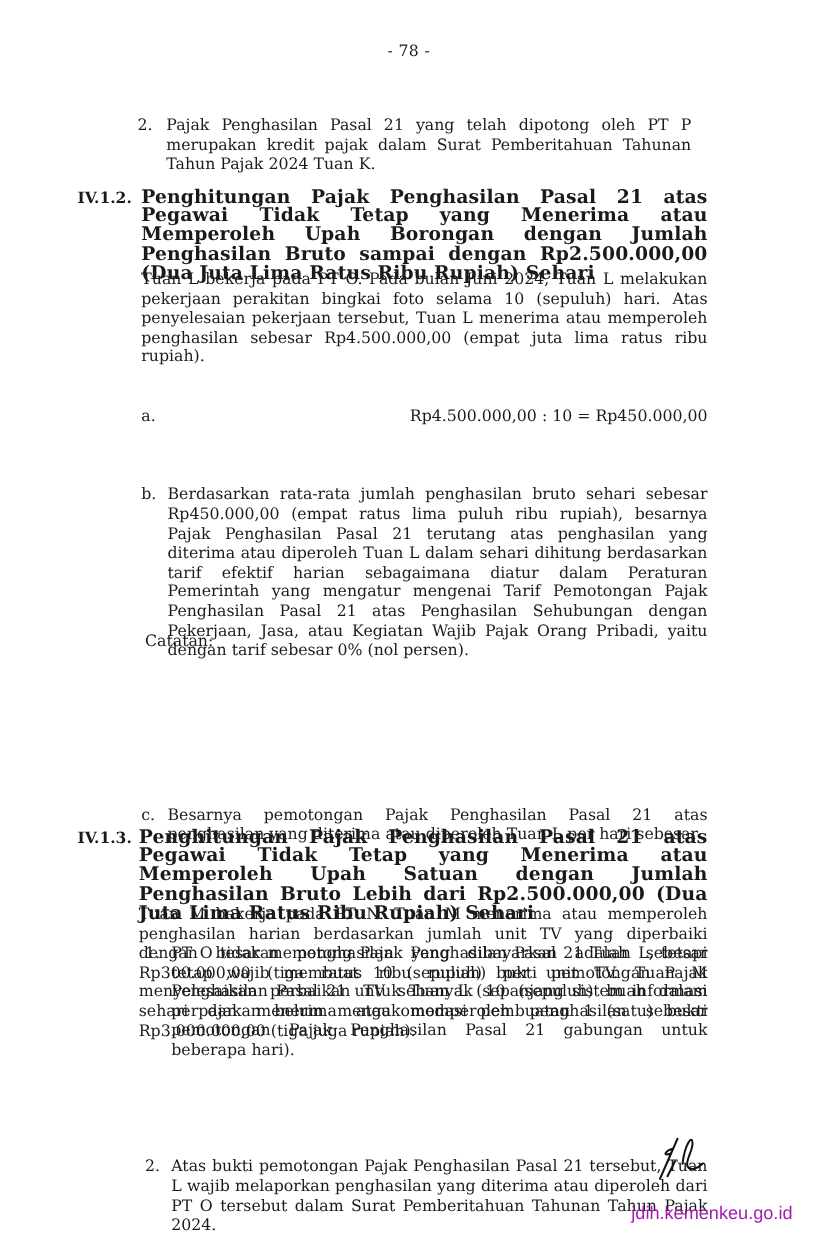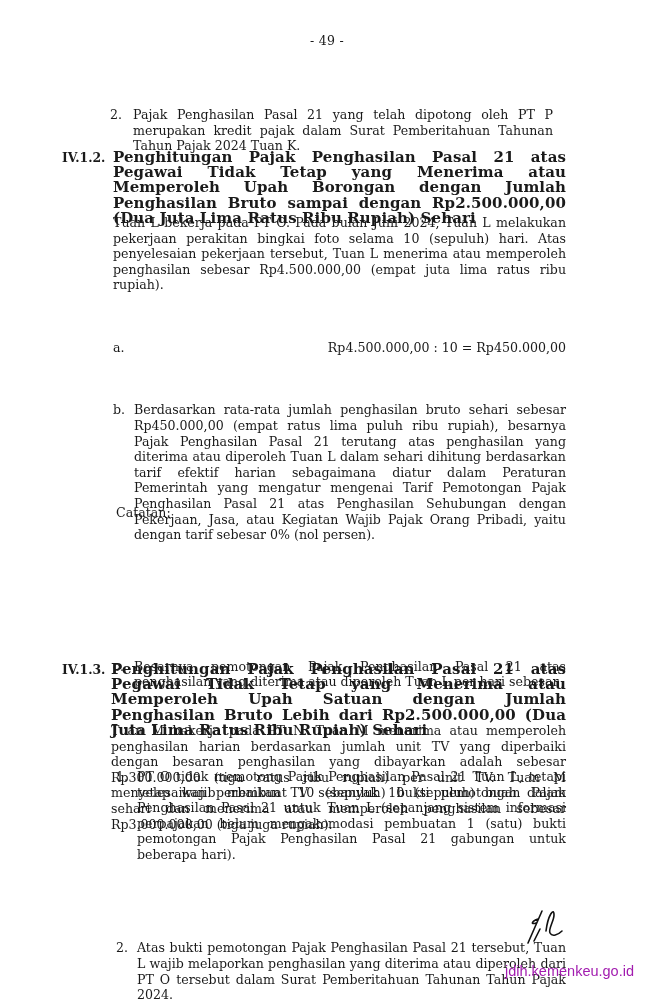--- a/index.html
+++ b/index.html
@@ -29,25 +29,25 @@
     position: absolute; right: 20px; top: 963px;
     font-family: "Liberation Sans", "DejaVu Sans", sans-serif;
     font-size: 14.5px; color: #a21caf;
   }
 </style>
 </head>
 <body>
 
 <div class="page">
 
-  <div class="pgnum">- 49 -</div>
+  <div class="pgnum">- 78 -</div>
 
   <div class="blk txt item" style="left:110px; top:92px; width:455px; padding-left:23px; box-sizing:border-box; text-align:left;">
     <span class="lbl">2.</span>
-    <div style="text-align:justify; width:420px;margin-top:15px;">Pajak Penghasilan Pasal 21 yang telah dipotong oleh PT P merupakan kredit pajak dalam Surat Pemberitahuan Tahunan Tahun Pajak 2024 Tuan K.</div>
+    <div style="text-align:justify; width:420px;">Pajak Penghasilan Pasal 21 yang telah dipotong oleh PT P merupakan kredit pajak dalam Surat Pemberitahuan Tahunan Tahun Pajak 2024 Tuan K.</div>
   </div>
 
   <div class="hnum" style="left:62px; top:150px;">IV.1.2.</div>
   <div class="blk heading" style="left:113px; top:150px; width:453px;">Penghitungan Pajak Penghasilan Pasal 21 atas Pegawai Tidak Tetap yang Menerima atau Memperoleh Upah Borongan dengan Jumlah Penghasilan Bruto sampai dengan Rp2.500.000,00 (Dua Juta Lima Ratus Ribu Rupiah) Sehari</div>
 
   <div class="blk txt" style="left:113px; top:215px; width:453px;">Tuan L bekerja pada PT O. Pada bulan Juni 2024, Tuan L melakukan pekerjaan perakitan bingkai  foto selama 10 (sepuluh) hari. Atas penyelesaian pekerjaan tersebut, Tuan L menerima atau memperoleh penghasilan sebesar Rp4.500.000,00 (empat juta lima ratus ribu rupiah).</div>
 
   <div class="blk txt item" style="left:113px; top:278px; width:453px; padding-left:21px; box-sizing:border-box;">
     <span class="lbl">a.</span>
     <div style="text-align:right;">Rp4.500.000,00 : 10 = Rp450.000,00</div>

